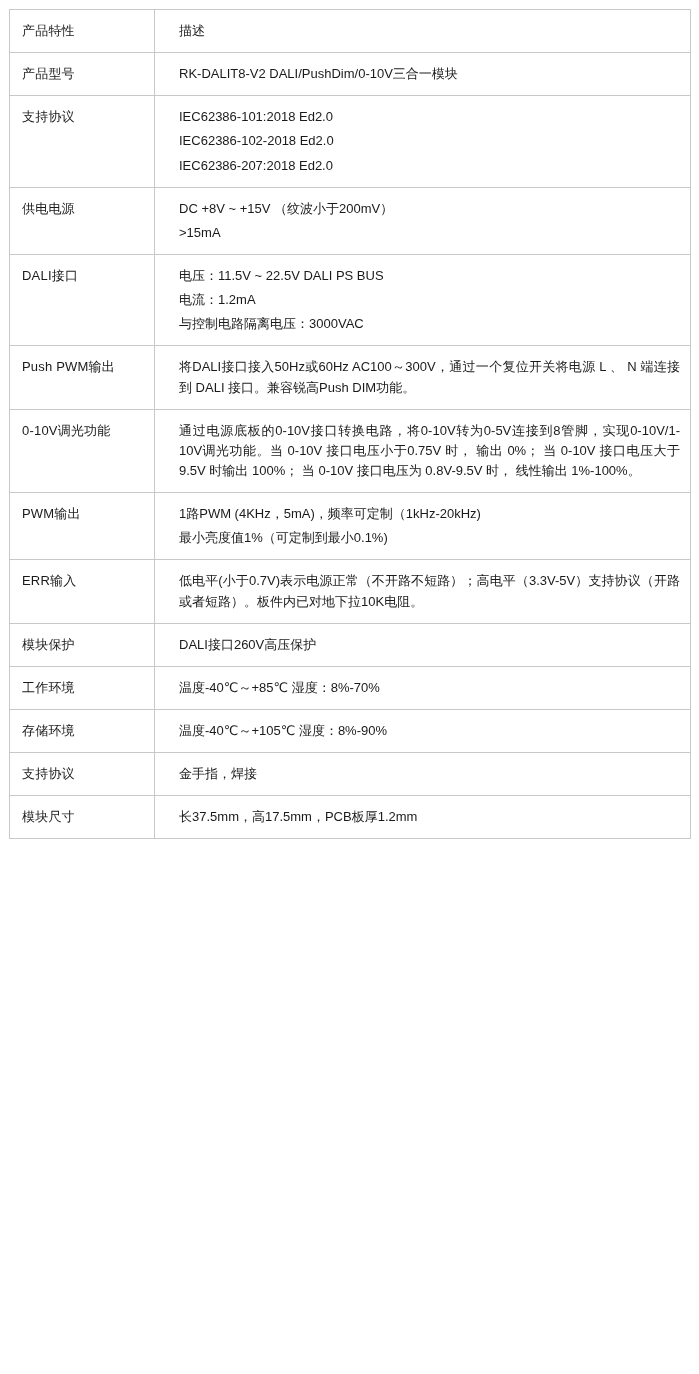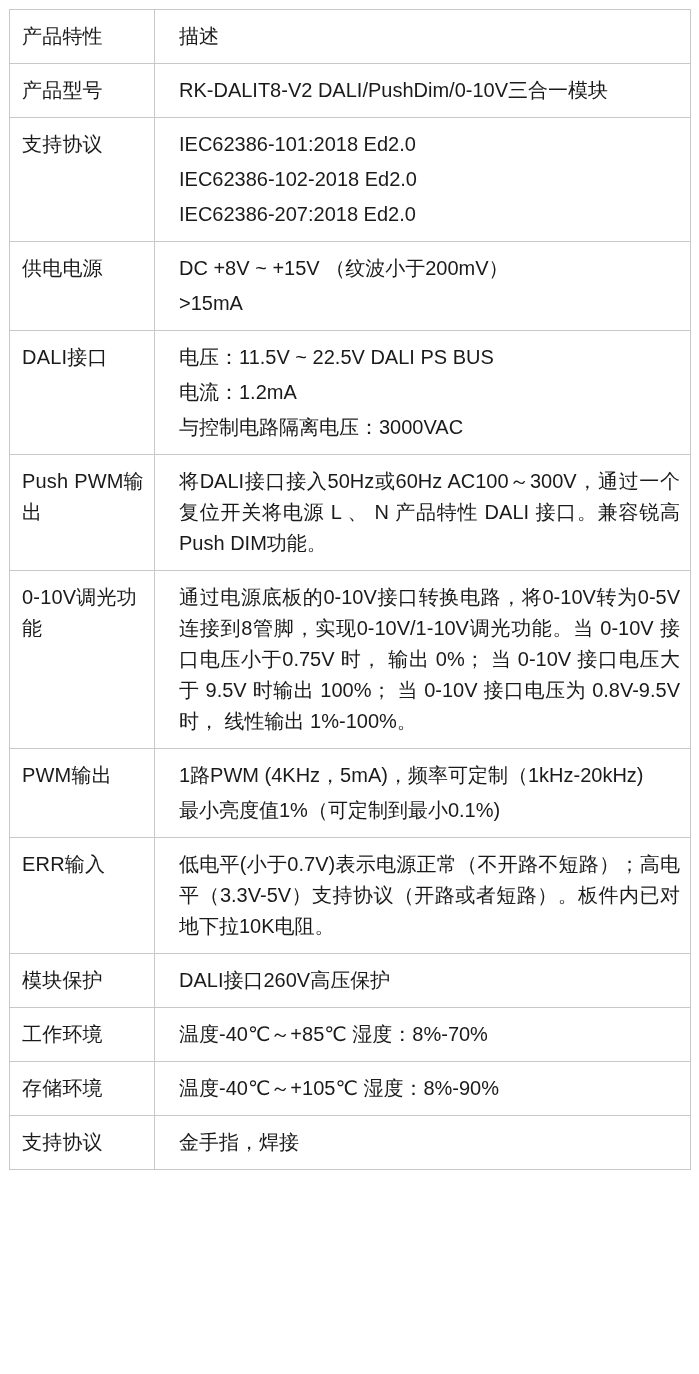--- a/index.html
+++ b/index.html
@@ -17,21 +17,21 @@
     border-collapse: collapse;
     width: 681px;
     margin: 9px 9px 9px 9px;
     table-layout: fixed;
   }
   .spec-table col.col-feature { width: 145px; }
   .spec-table col.col-desc { width: 536px; }
   .spec-table td {
     border: 1px solid #c8c8c8;
     vertical-align: top;
-    font-size: 20px;
+    font-size: 13px;
     line-height: 1.55;
     padding: 11px 10px 11px 12px;
   }
   .spec-table td.cell-feature {
     padding-left: 12px;
     letter-spacing: 0.2px;
   }
   .spec-table td.cell-desc {
     padding-left: 24px;
   }
@@ -92,21 +92,21 @@
       <td class="cell-desc">
         <span class="line">电压：11.5V ~ 22.5V DALI PS BUS</span>
         <span class="line">电流：1.2mA</span>
         <span class="line">与控制电路隔离电压：3000VAC</span>
       </td>
     </tr>
 
     <tr>
       <td class="cell-feature">Push PWM输出</td>
       <td class="cell-desc">
-        <span class="line para">将DALI接口接入50Hz或60Hz AC100～300V，通过一个复位开关将电源 L 、 N 产品特性 DALI 接口。兼容锐高Push DIM功能。</span>
+        <span class="line para">将DALI接口接入50Hz或60Hz AC100～300V，通过一个复位开关将电源 L 、 N 端连接到 DALI 接口。兼容锐高Push DIM功能。</span>
       </td>
     </tr>
 
     <tr>
       <td class="cell-feature">0-10V调光功能</td>
       <td class="cell-desc">
         <span class="line para">通过电源底板的0-10V接口转换电路，将0-10V转为0-5V连接到8管脚，实现0-10V/1-10V调光功能。当 0-10V 接口电压小于0.75V 时， 输出 0%； 当 0-10V 接口电压大于 9.5V 时输出 100%； 当 0-10V 接口电压为 0.8V-9.5V 时， 线性输出 1%-100%。</span>
       </td>
     </tr>
 
@@ -146,14 +146,20 @@
       </td>
     </tr>
 
     <tr>
       <td class="cell-feature">支持协议</td>
       <td class="cell-desc">
         <span class="line">金手指，焊接</span>
       </td>
     </tr>
 
+    <tr>
+      <td class="cell-feature">模块尺寸</td>
+      <td class="cell-desc">
+        <span class="line">长37.5mm，高17.5mm，PCB板厚1.2mm</span>
+      </td>
+    </tr>
   </tbody>
 </table>
 
 </body></html>

